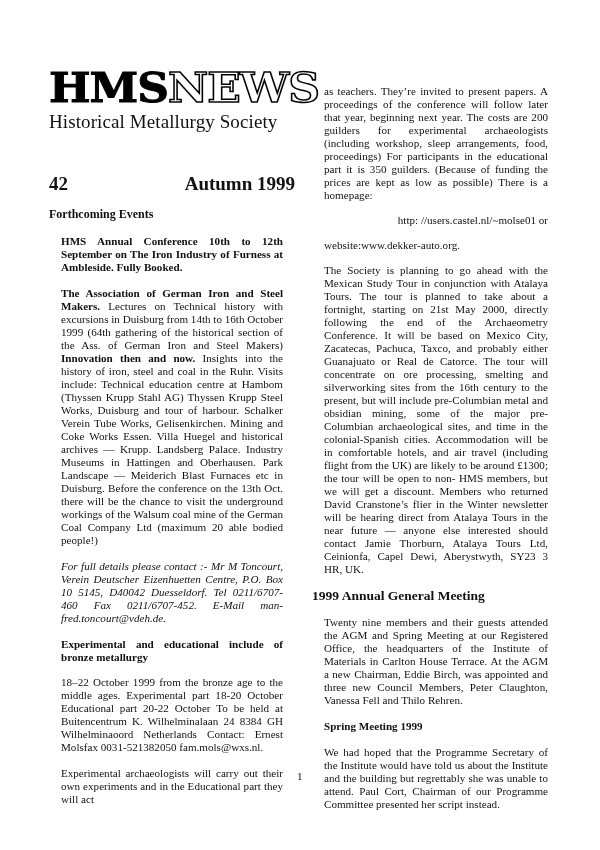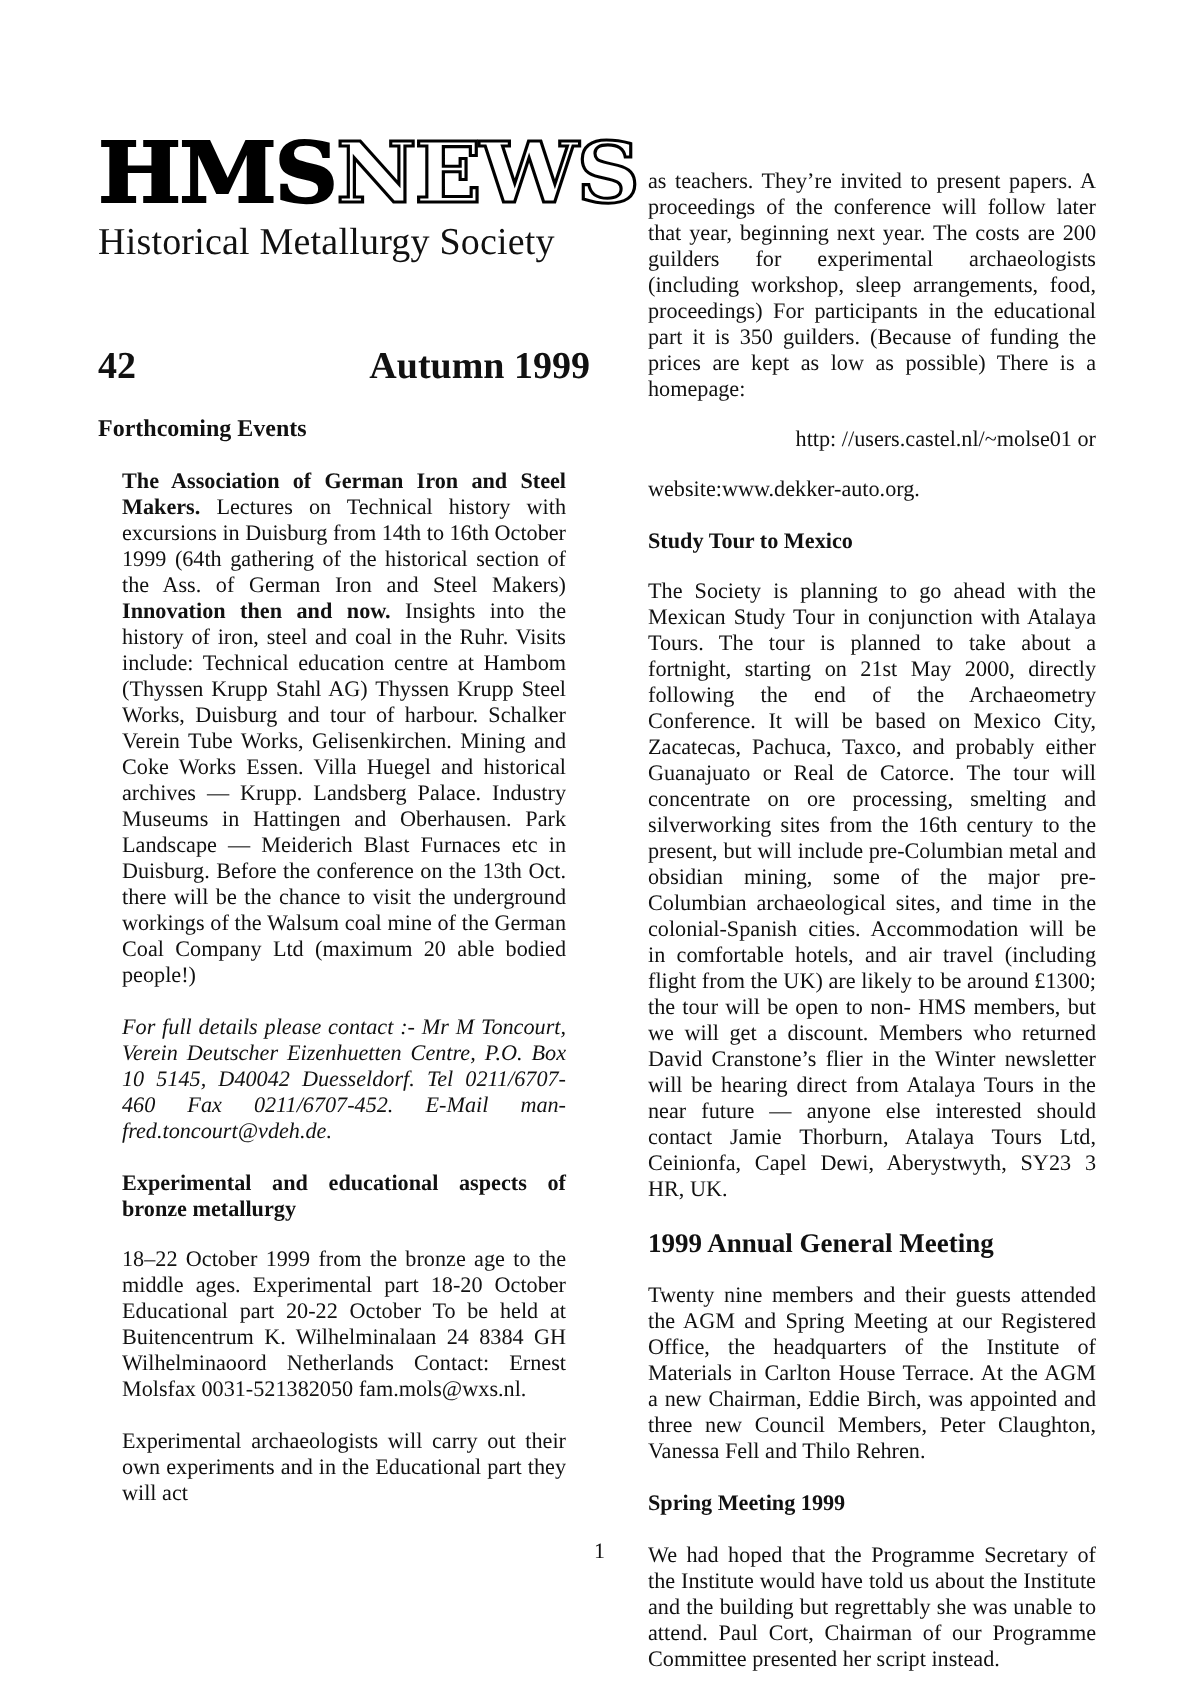--- a/index.html
+++ b/index.html
@@ -27,32 +27,32 @@
   <div class="mast-sub">Historical Metallurgy Society</div>
 </div>
 
 <div class="issue">
   <span>42</span>
   <span>Autumn 1999</span>
 </div>
 
 <div class="block" style="left:49px; top:207px; width:246px;">
   <div class="sec-head">Forthcoming Events</div>
+  <p class="b" style="margin-top:13px;">HMS Annual Conference 10th to 12th September on The Iron Industry of Furness at Ambleside. Fully Booked.</p>
   <p style="margin-top:13px;"><span class="b">The Association of German Iron and Steel Makers.</span><span> Lectures on Technical history with excursions in Duisburg from 14th to 16th October 1999 (64th gathering of the historical section of the Ass. of German Iron and Steel Makers) </span><span class="b">Innovation then and now.</span><span> Insights into the history of iron, steel and coal in the Ruhr. Visits include: Technical education centre at Hambom (Thyssen Krupp Stahl AG) Thyssen Krupp Steel Works, Duisburg and tour of harbour. Schalker Verein Tube Works, Gelisenkirchen. Mining and Coke Works Essen. Villa Huegel and historical archives — Krupp. Landsberg Palace. Industry Museums in Hattingen and Oberhausen. Park Landscape — Meiderich Blast Furnaces etc in Duisburg. Before the conference on the 13th Oct. there will be the chance to visit the underground workings of the Walsum coal mine of the German Coal Company Ltd (maximum 20 able bodied people!)</span></p>
   <p style="margin-top:13px;font-style:italic;">For full details please contact :- Mr M Toncourt, Verein Deutscher Eizenhuetten Centre, P.O. Box 10 5145, D40042 Duesseldorf. Tel 0211/6707-460 Fax 0211/6707-452. E-Mail man-fred.toncourt@vdeh.de.</p>
-  <p class="b" style="margin-top:13px;">Experimental and educational aspects of bronze metallurgy</p>
+  <p class="b" style="margin-top:13px;">Experimental and educational include of bronze metallurgy</p>
   <p>18–22 October 1999 from the bronze age to the middle ages. Experimental part 18-20 October Educational part 20-22 October To be held at Buitencentrum K. Wilhelminalaan 24 8384 GH Wilhelminaoord Netherlands Contact: Ernest Molsfax 0031-521382050 fam.mols@wxs.nl.</p>
   <p style="margin-top:13px;">Experimental archaeologists will carry out their own experiments and in the Educational part they will act</p>
 </div>
 
 <div class="block" style="left:312px; top:73px; width:248px;">
   <p>as teachers. They’re invited to present papers. A proceedings of the conference will follow later that year, beginning next year. The costs are 200 guilders for experimental archaeologists (including workshop, sleep arrangements, food, proceedings) For participants in the educational part it is 350 guilders. (Because of funding the prices are kept as low as possible) There is a homepage:</p>
   <p style="text-align:right;">http: //users.castel.nl/~molse01 or</p>
   <p style="text-align:left;">website:www.dekker-auto.org.</p>
-  <p class="b" style="margin-top:13px;">Study Tour to Mexico</p>
   <p>The Society is planning to go ahead with the Mexican Study Tour in conjunction with Atalaya Tours. The tour is planned to take about a fortnight, starting on 21st May 2000, directly following the end of the Archaeometry Conference. It will be based on Mexico City, Zacatecas, Pachuca, Taxco, and probably either Guanajuato or Real de Catorce. The tour will concentrate on ore processing, smelting and silverworking sites from the 16th century to the present, but will include pre-Columbian metal and obsidian mining, some of the major pre-Columbian archaeological sites, and time in the colonial-Spanish cities. Accommodation will be in comfortable hotels, and air travel (including flight from the UK) are likely to be around £1300; the tour will be open to non- HMS members, but we will get a discount. Members who returned David Cranstone’s flier in the Winter newsletter will be hearing direct from Atalaya Tours in the near future — anyone else interested should contact Jamie Thorburn, Atalaya Tours Ltd, Ceinionfa, Capel Dewi, Aberystwyth, SY23 3 HR, UK.</p>
-  <div class="h-big" style="margin-top:12px;margin-left:12px;">1999 Annual General Meeting</div>
+  <div class="h-big" style="margin-top:12px;">1999 Annual General Meeting</div>
   <p style="margin-top:12px;">Twenty nine members and their guests attended the AGM and Spring Meeting at our Registered Office, the headquarters of the Institute of Materials in Carlton House Terrace. At the AGM a new Chairman, Eddie Birch, was appointed and three new Council Members, Peter Claughton, Vanessa Fell and Thilo Rehren.</p>
   <p class="b" style="margin-top:13px;">Spring Meeting 1999</p>
   <p style="margin-top:13px;">We had hoped that the Programme Secretary of the Institute would have told us about the Institute and the building but regrettably she was unable to attend. Paul Cort, Chairman of our Programme Committee presented her script instead.</p>
 </div>
 
 <div class="pageno">1</div>
 
 </body></html>

